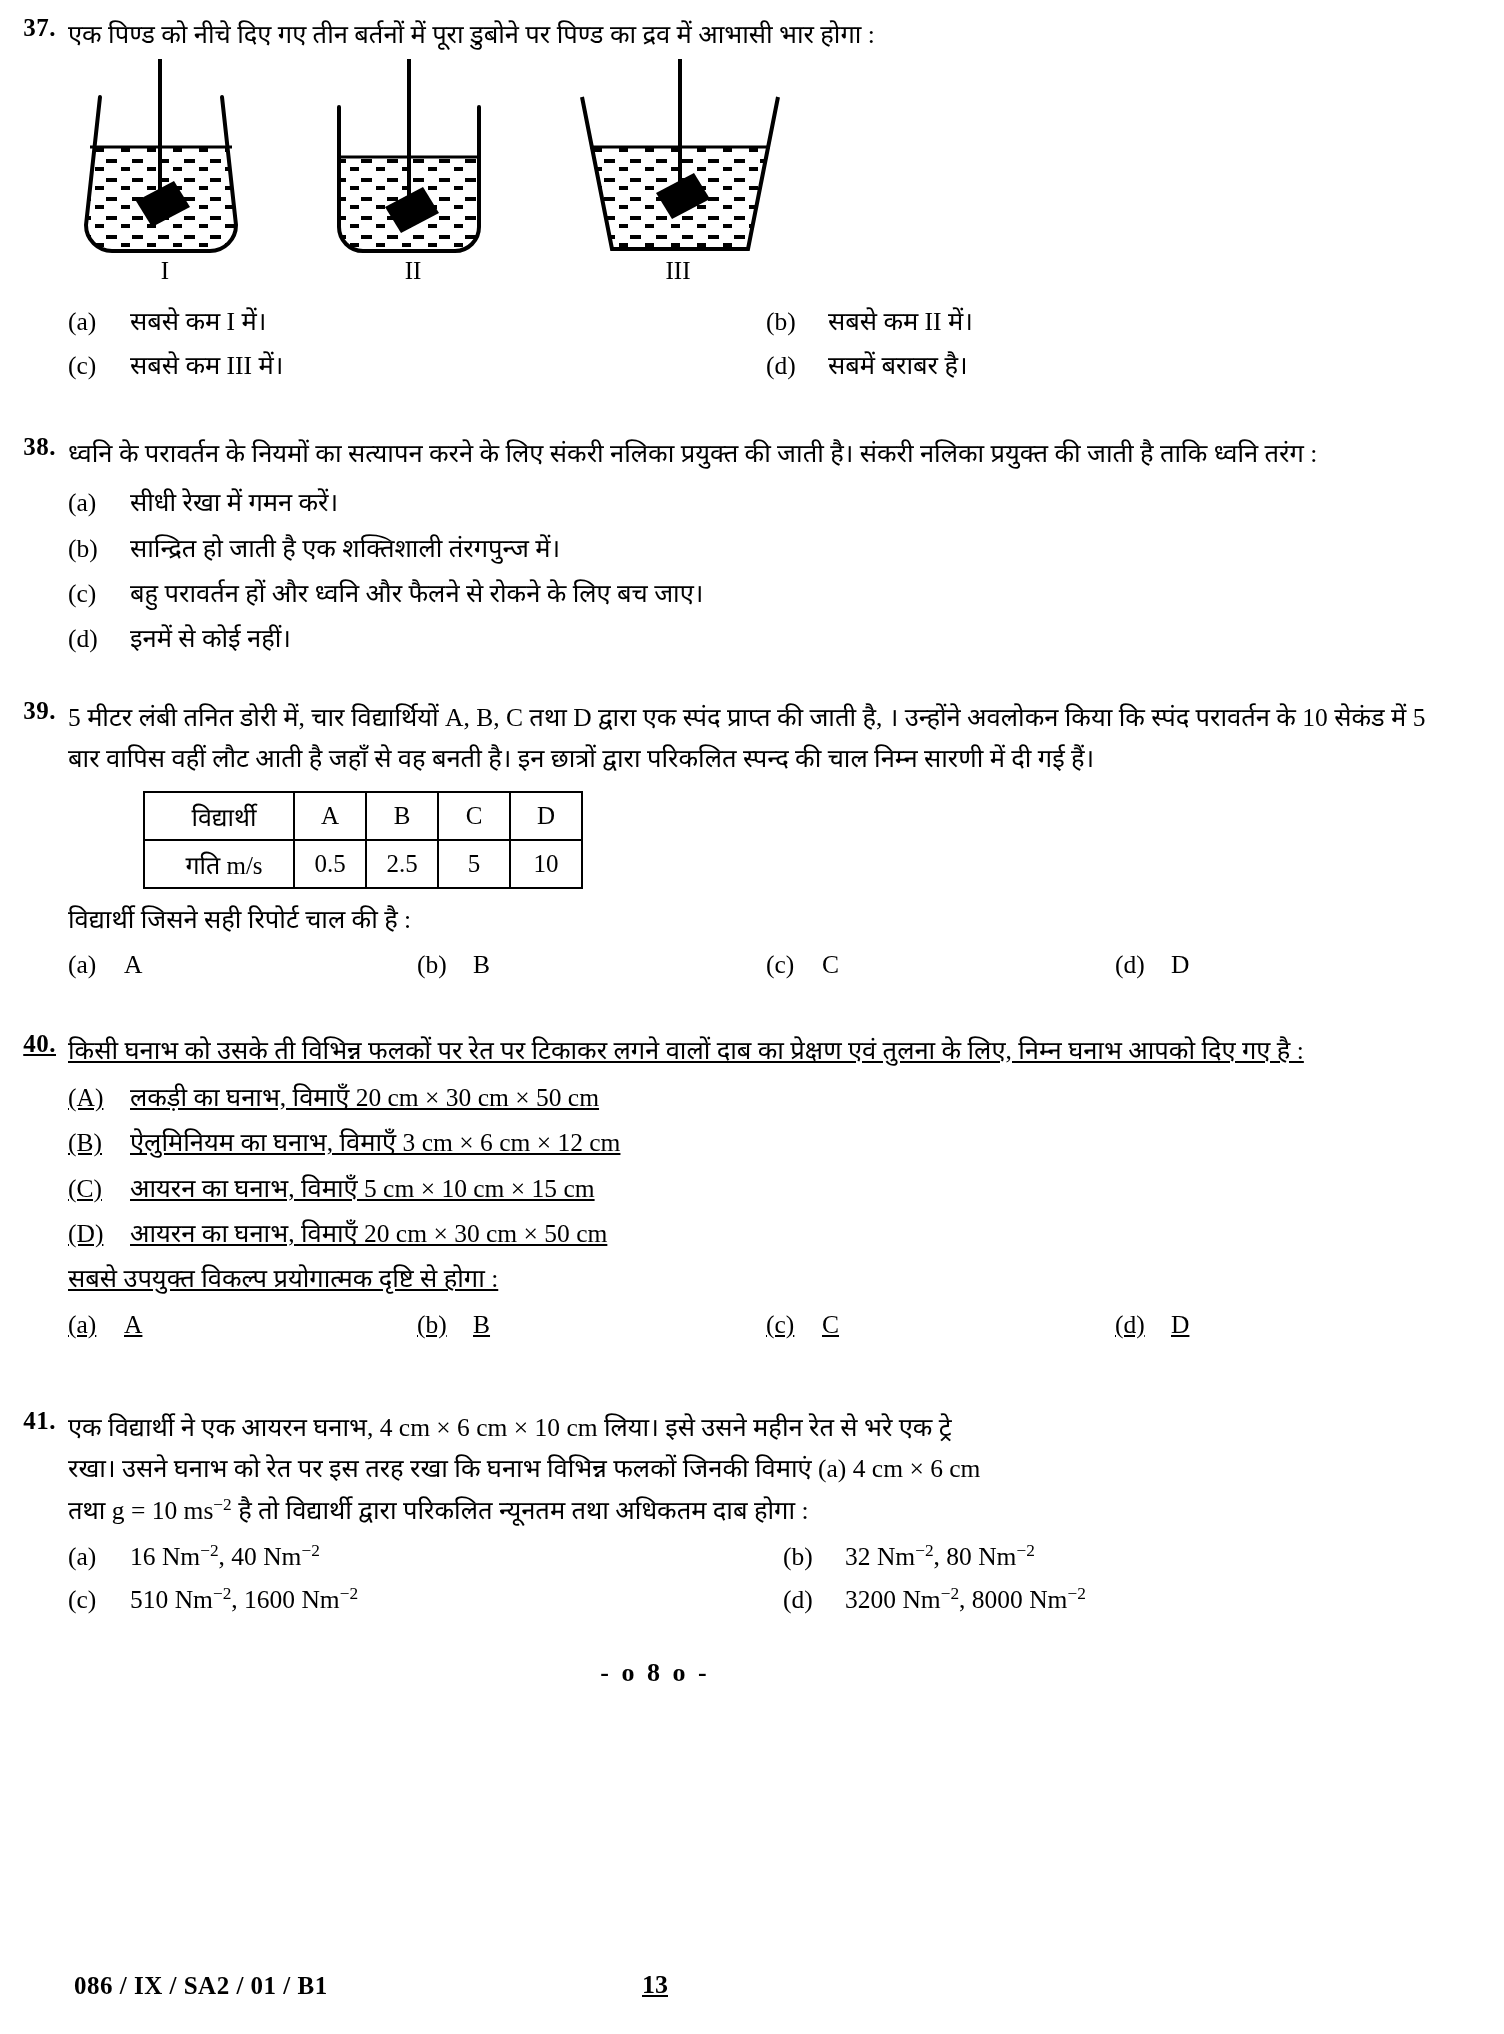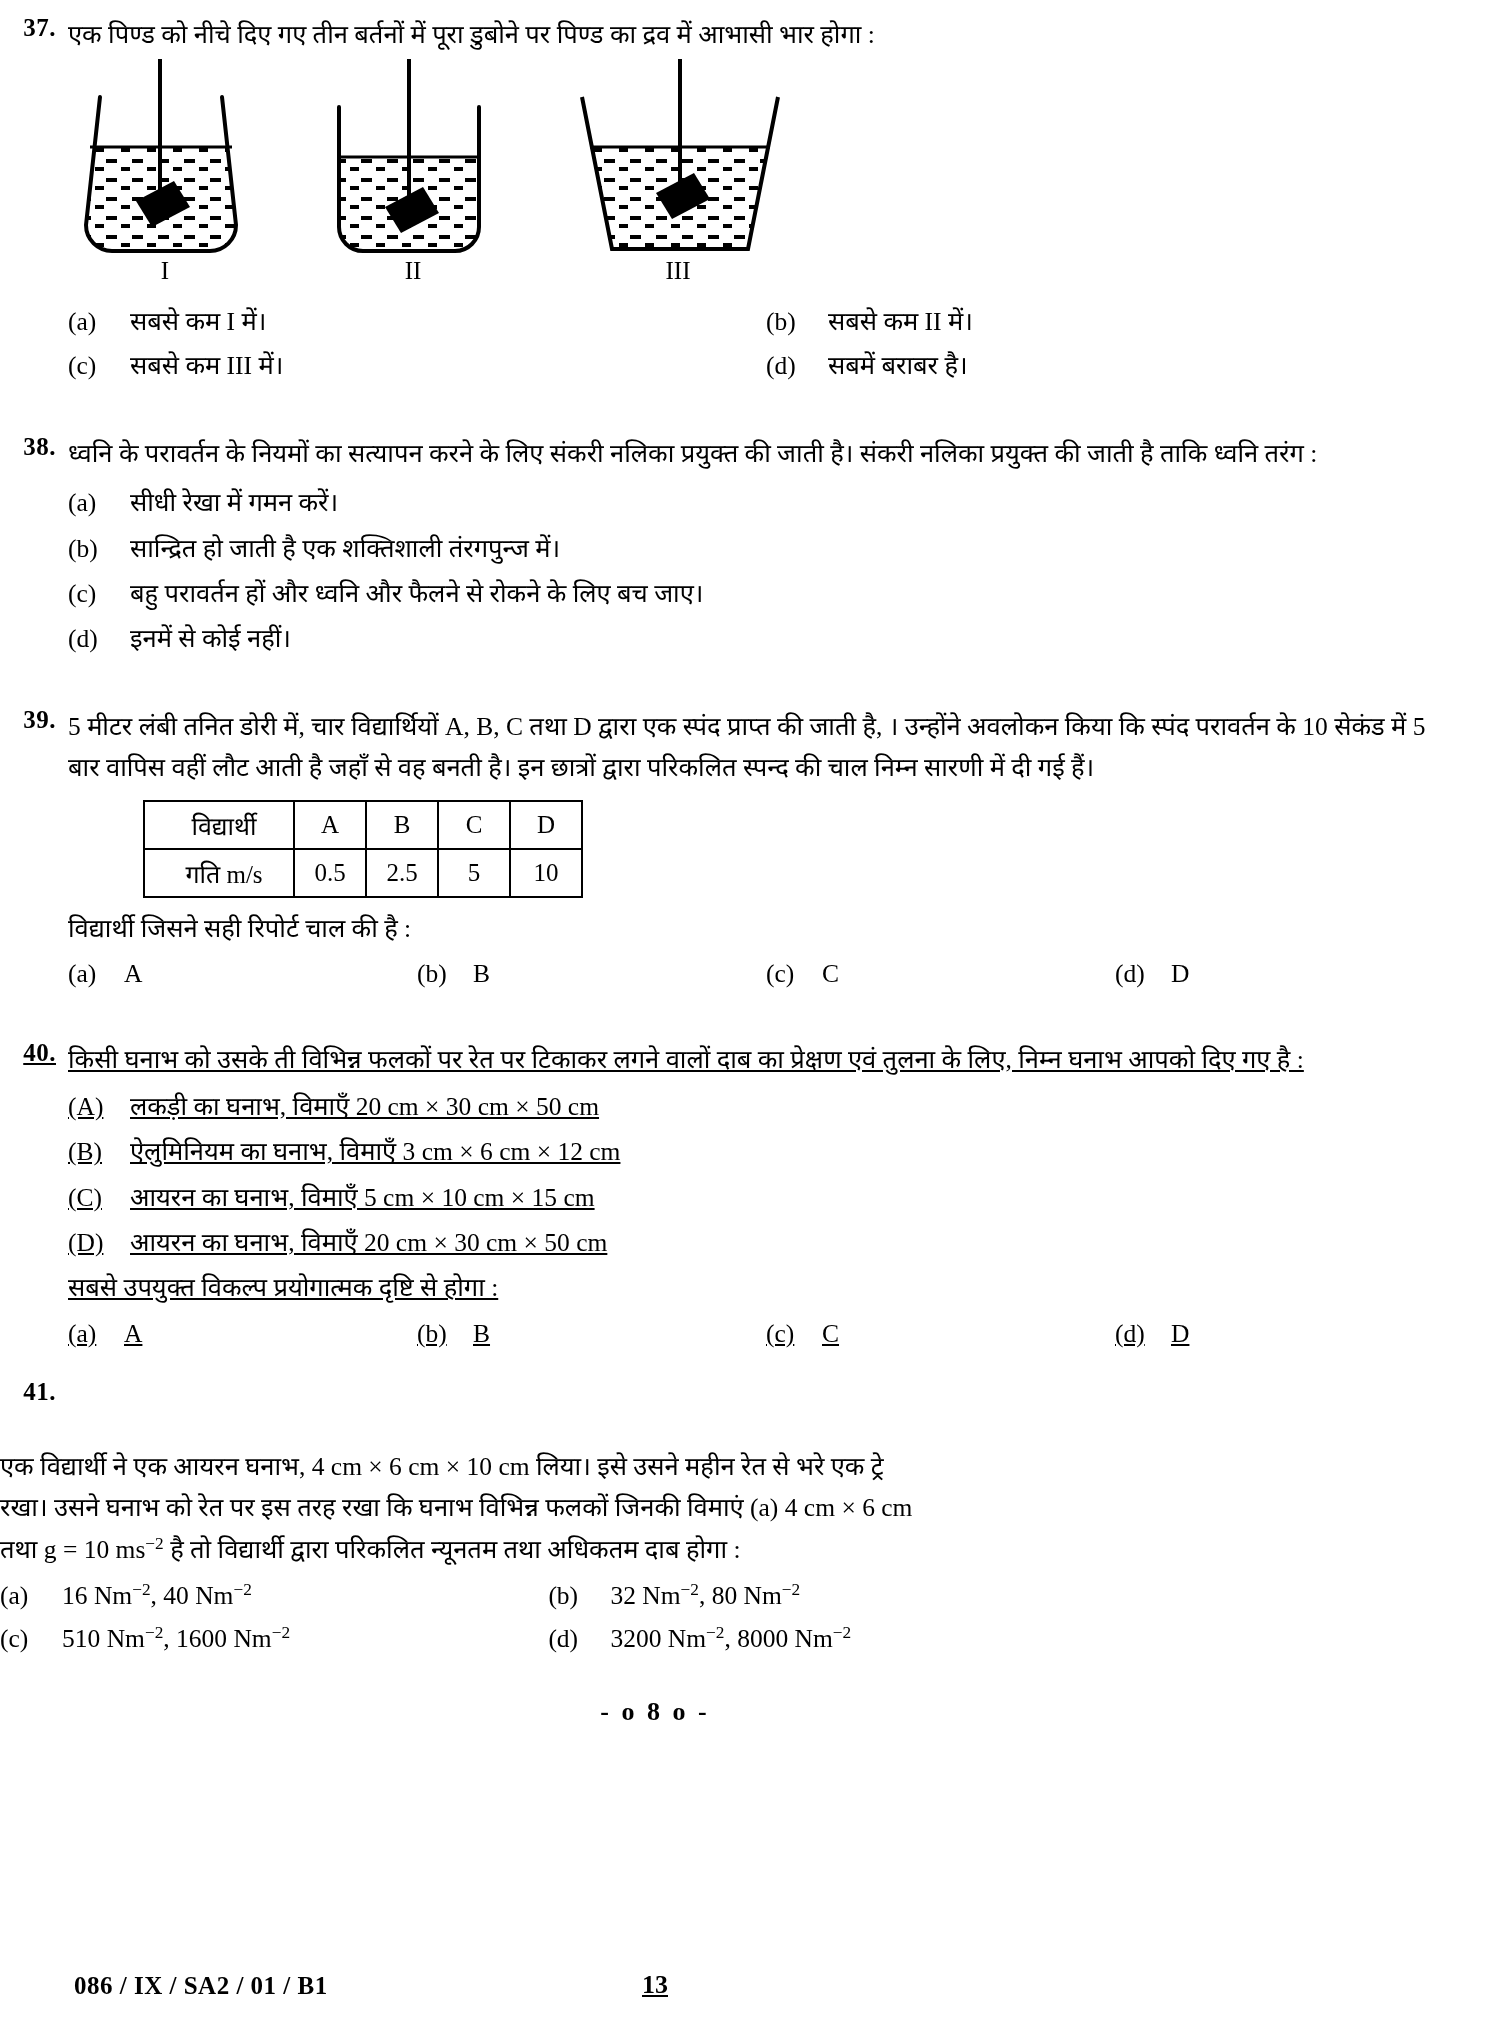--- a/index.html
+++ b/index.html
@@ -262,21 +262,21 @@
           <span class="otxt">बहु परावर्तन हों और ध्वनि और फैलने से रोकने के लिए बच जाए।</span>
         </div>
         <div class="opt">
           <span class="olab">(d)</span>
           <span class="otxt">इनमें से कोई नहीं।</span>
         </div>
       </div>
     </div>
   </div>
 
-  <div class="q" style="margin-top:44px;">
+  <div class="q" style="margin-top:35px;">
     <div class="qnum">39.</div>
     <div class="qbody">
       <div class="stem" style="padding-right:4px;">5 मीटर लंबी तनित डोरी में, चार विद्यार्थियों  A, B, C तथा D द्वारा एक स्पंद प्राप्त की जाती है,  ।  उन्होंने अवलोकन किया कि स्पंद परावर्तन के 10 सेकंड में 5 बार वापिस वहीं लौट आती है जहाँ से वह बनती है।  इन छात्रों द्वारा परिकलित स्पन्द की चाल निम्न सारणी में दी गई हैं।</div>
 
       <table class="spd-table">
         <tbody>
             <tr>
           <td class="head-cell">विद्यार्थी</td>
           <td class="val-cell">A</td>
           <td class="val-cell">B</td>
@@ -356,21 +356,21 @@
           <span class="otxt">C</span>
         </div>
         <div class="opt">
           <span class="olab olab-narrow">(d)</span>
           <span class="otxt">D</span>
         </div>
       </div>
     </div>
   </div>
 
-  <div class="q" style="margin-top:24px;flex-direction:column;">
+  <div class="q" style="margin-top:62px;">
     <div class="qnum">41.</div>
     <div class="qbody" style="padding-right:6px;">
       <div class="stem">एक विद्यार्थी ने एक आयरन घनाभ,  4 cm × 6 cm × 10 cm लिया।  इसे उसने महीन रेत से भरे एक ट्रे</div>
       <div class="stem">रखा।  उसने घनाभ को रेत पर इस तरह रखा कि घनाभ विभिन्न फलकों जिनकी विमाएं  (a) 4 cm × 6 cm</div>
       <div class="stem">
         <span>तथा g = 10 ms</span><sup>−2</sup><span> है तो विद्यार्थी द्वारा परिकलित न्यूनतम तथा अधिकतम दाब होगा :</span>
       </div>
 
       <div class="opts-2col" style="margin-top:4px;">
         <div class="opt">

